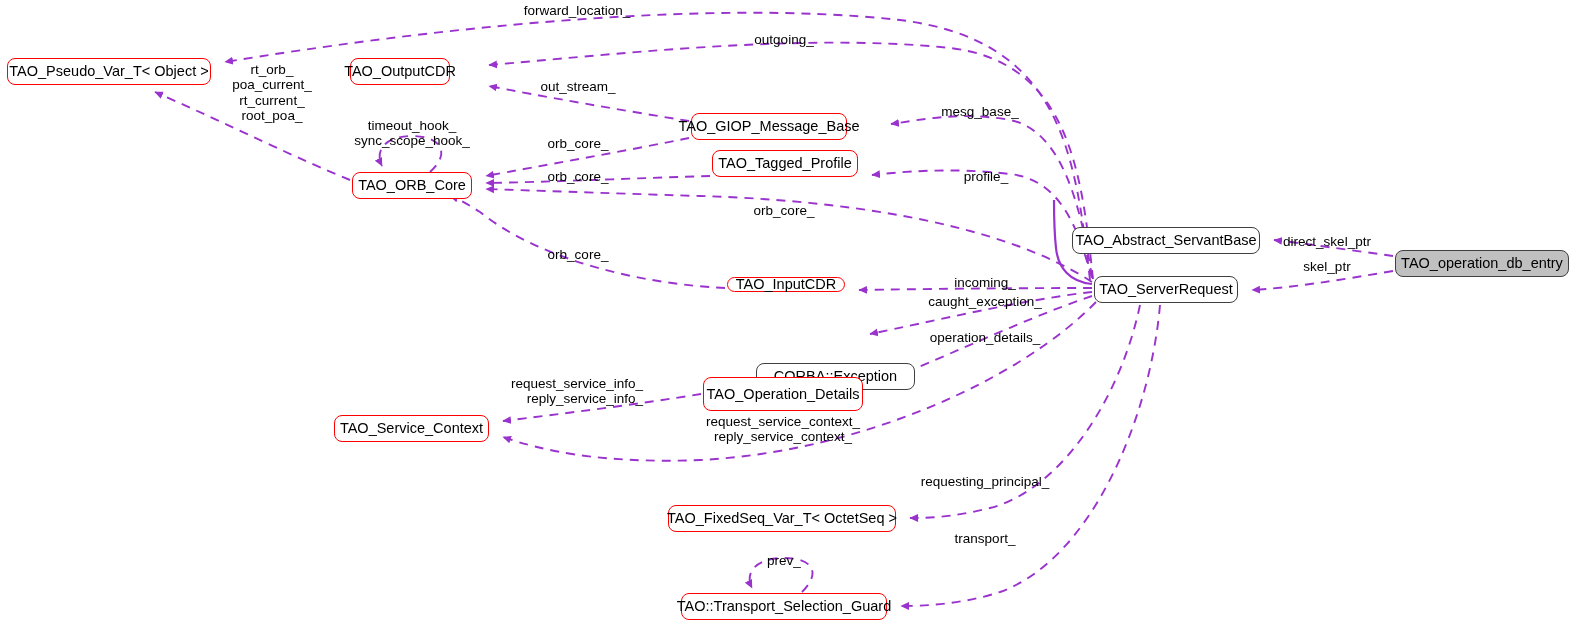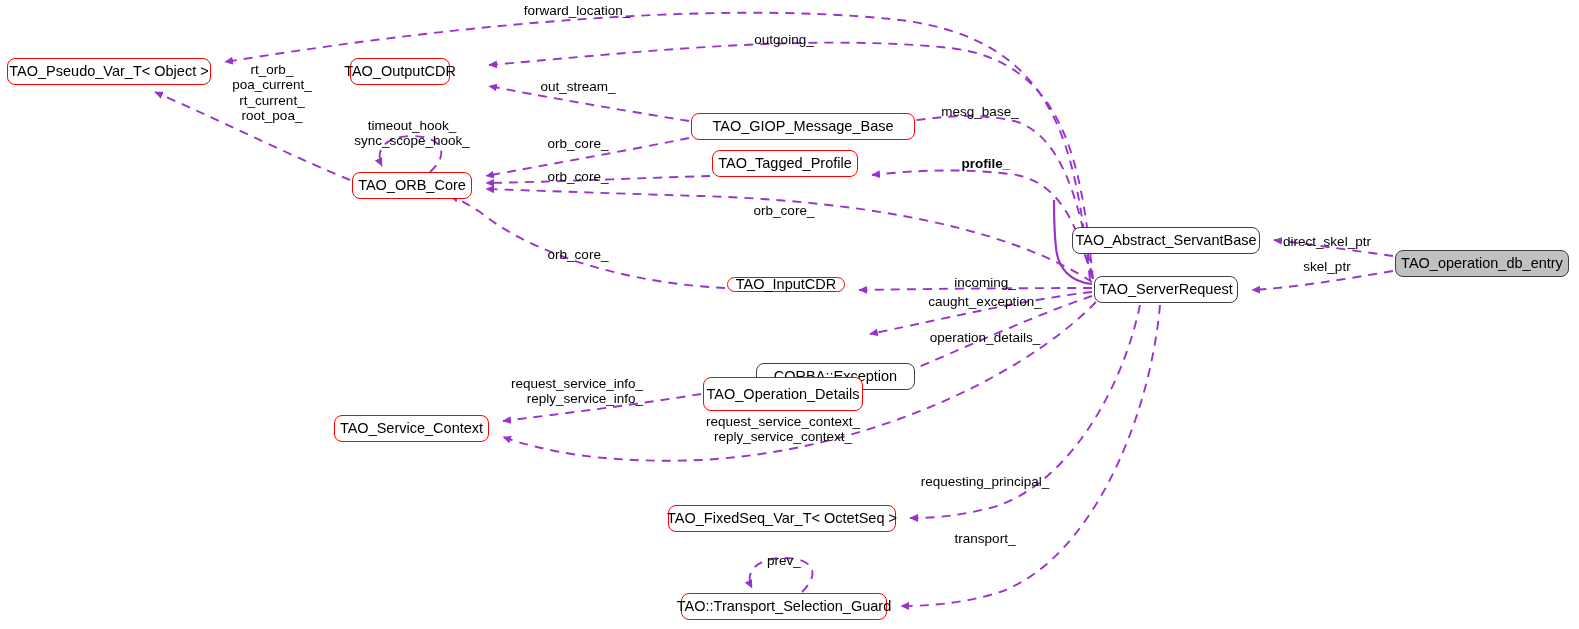--- a/index.html
+++ b/index.html
@@ -110,21 +110,21 @@
       <path d="M 1160,305 C 1150,420 1090,560 1000,592 C 960,605 920,606 901,606"></path>
 
       <path d="M 802,592 C 822,572 812,558 784,558 C 757,558 744,572 752,588"></path>
     </g>
 
     <path d="M 1092,284 C 1070,282 1058,268 1056,248 C 1054,230 1054,215 1054,200" fill="none" stroke="#9a32cd" stroke-width="2.2"></path>
   </svg>
 
   <div class="node red" style="left:7px;top:58px;width:204px;height:27px;">TAO_Pseudo_Var_T&lt; Object &gt;</div>
   <div class="node red" style="left:350px;top:58px;width:100px;height:27px;">TAO_OutputCDR</div>
-  <div class="node red" style="left:691px;top:113px;width:224px;height:27px;">TAO_GIOP_Message_Base</div>
+  <div class="node red" style="left:691px;top:113px;width:156px;height:27px;">TAO_GIOP_Message_Base</div>
   <div class="node red" style="left:352px;top:172px;width:120px;height:27px;">TAO_ORB_Core</div>
   <div class="node red" style="left:712px;top:150px;width:146px;height:27px;">TAO_Tagged_Profile</div>
   <div class="node dark" style="left:1072px;top:227px;width:188px;height:27px;">TAO_Abstract_ServantBase</div>
   <div class="node dark" style="left:1094px;top:276px;width:144px;height:27px;">TAO_ServerRequest</div>
   <div class="node filled" style="left:1395px;top:250px;width:174px;height:27px;">TAO_operation_db_entry</div>
   <div class="node red" style="left:727px;top:277px;width:118px;height:15px;">TAO_InputCDR</div>
   <div class="node dark" style="left:756px;top:327px;width:159px;height:27px;margin-top:36px;">CORBA::Exception</div>
   <div class="node red" style="left:703px;top:377px;width:160px;height:34px;">TAO_Operation_Details</div>
   <div class="node red" style="left:668px;top:505px;width:228px;height:27px;">TAO_FixedSeq_Var_T&lt; OctetSeq &gt;</div>
   <div class="node red" style="left:334px;top:415px;width:155px;height:27px;">TAO_Service_Context</div>
@@ -135,21 +135,21 @@
   <div class="edge-label center" style="left:272px;top:62px;white-space:pre;">rt_orb_
 poa_current_
 rt_current_
 root_poa_</div>
   <div class="edge-label center" style="left:578px;top:79px;">out_stream_</div>
   <div class="edge-label center" style="left:980px;top:104px;">mesg_base_</div>
   <div class="edge-label center" style="left:412px;top:118px;white-space:pre;">timeout_hook_
 sync_scope_hook_</div>
   <div class="edge-label center" style="left:578px;top:136px;">orb_core_</div>
   <div class="edge-label center" style="left:578px;top:169px;">orb_core_</div>
-  <div class="edge-label center" style="left:986px;top:156px;font-weight:bold;">profile_</div>
+  <div class="edge-label center" style="left:986px;top:169px;">profile_</div>
   <div class="edge-label center" style="left:784px;top:203px;">orb_core_</div>
   <div class="edge-label center" style="left:1327px;top:234px;">direct_skel_ptr</div>
   <div class="edge-label center" style="left:578px;top:247px;">orb_core_</div>
   <div class="edge-label center" style="left:1327px;top:259px;">skel_ptr</div>
   <div class="edge-label center" style="left:985px;top:275px;">incoming_</div>
   <div class="edge-label center" style="left:985px;top:294px;">caught_exception_</div>
   <div class="edge-label center" style="left:985px;top:330px;">operation_details_</div>
   <div class="edge-label center" style="left:577px;top:376px;white-space:pre;text-align:right;">request_service_info_
 reply_service_info_</div>
   <div class="edge-label center" style="left:783px;top:414px;white-space:pre;">request_service_context_

